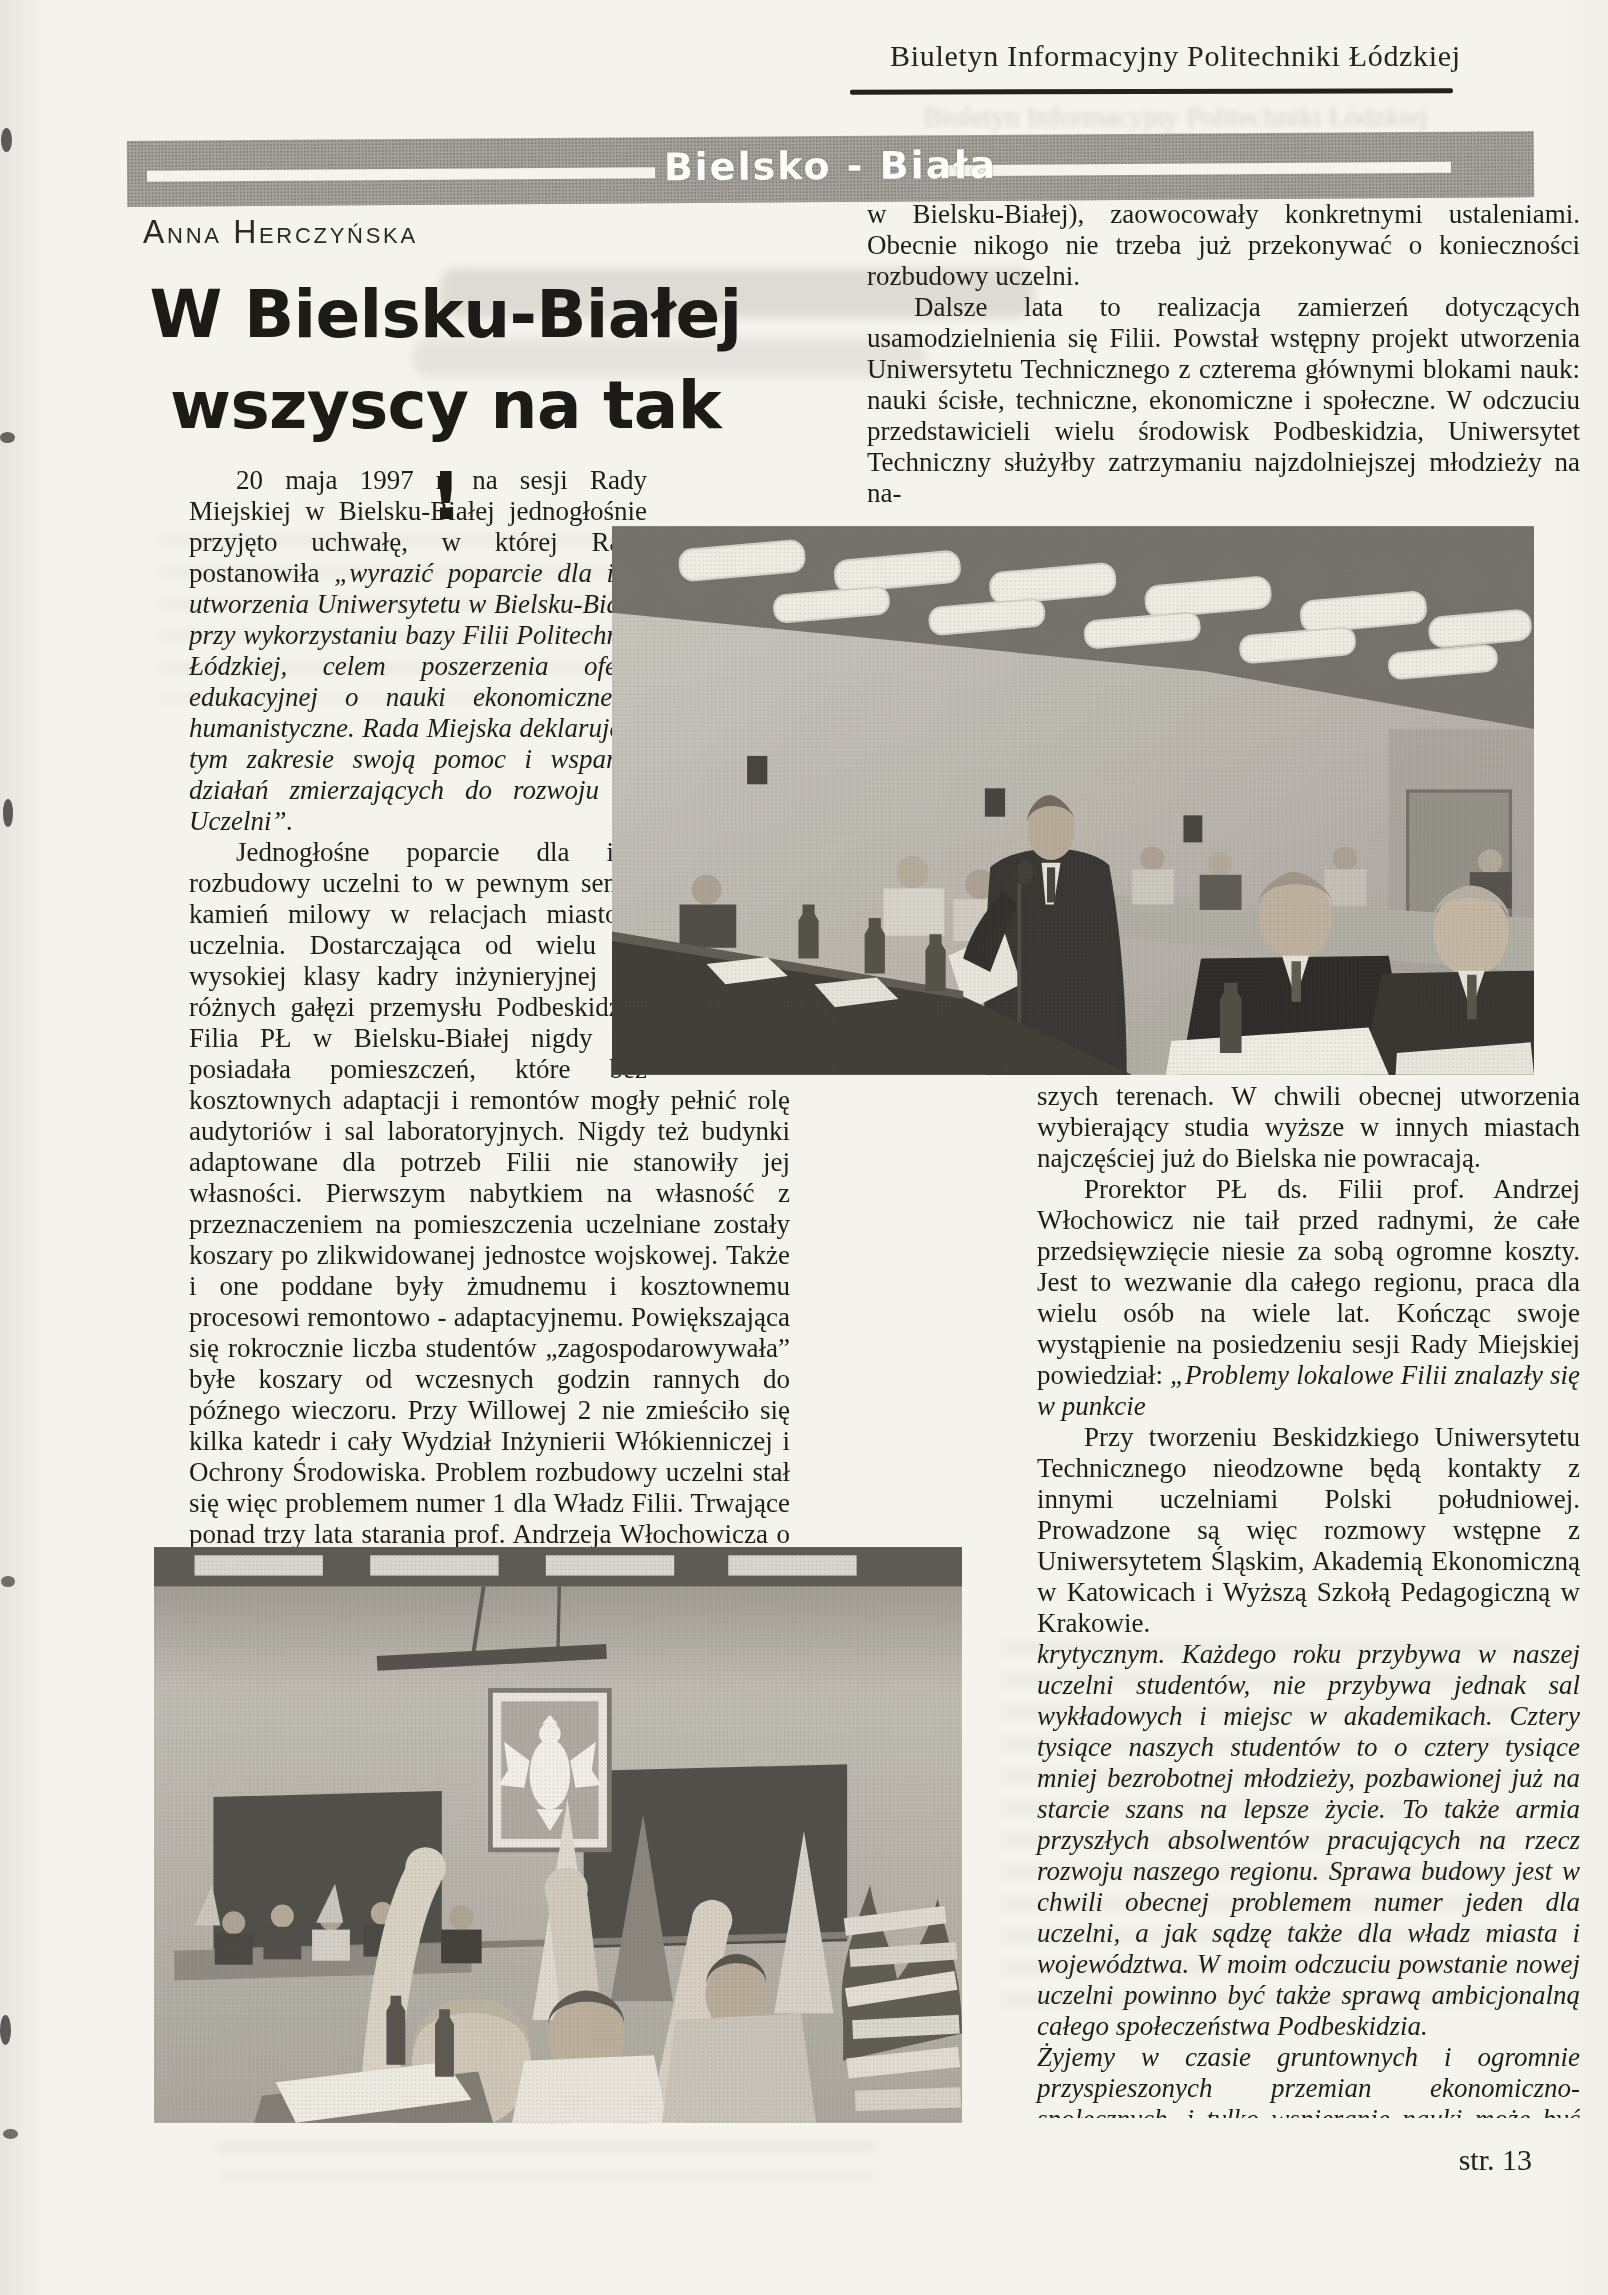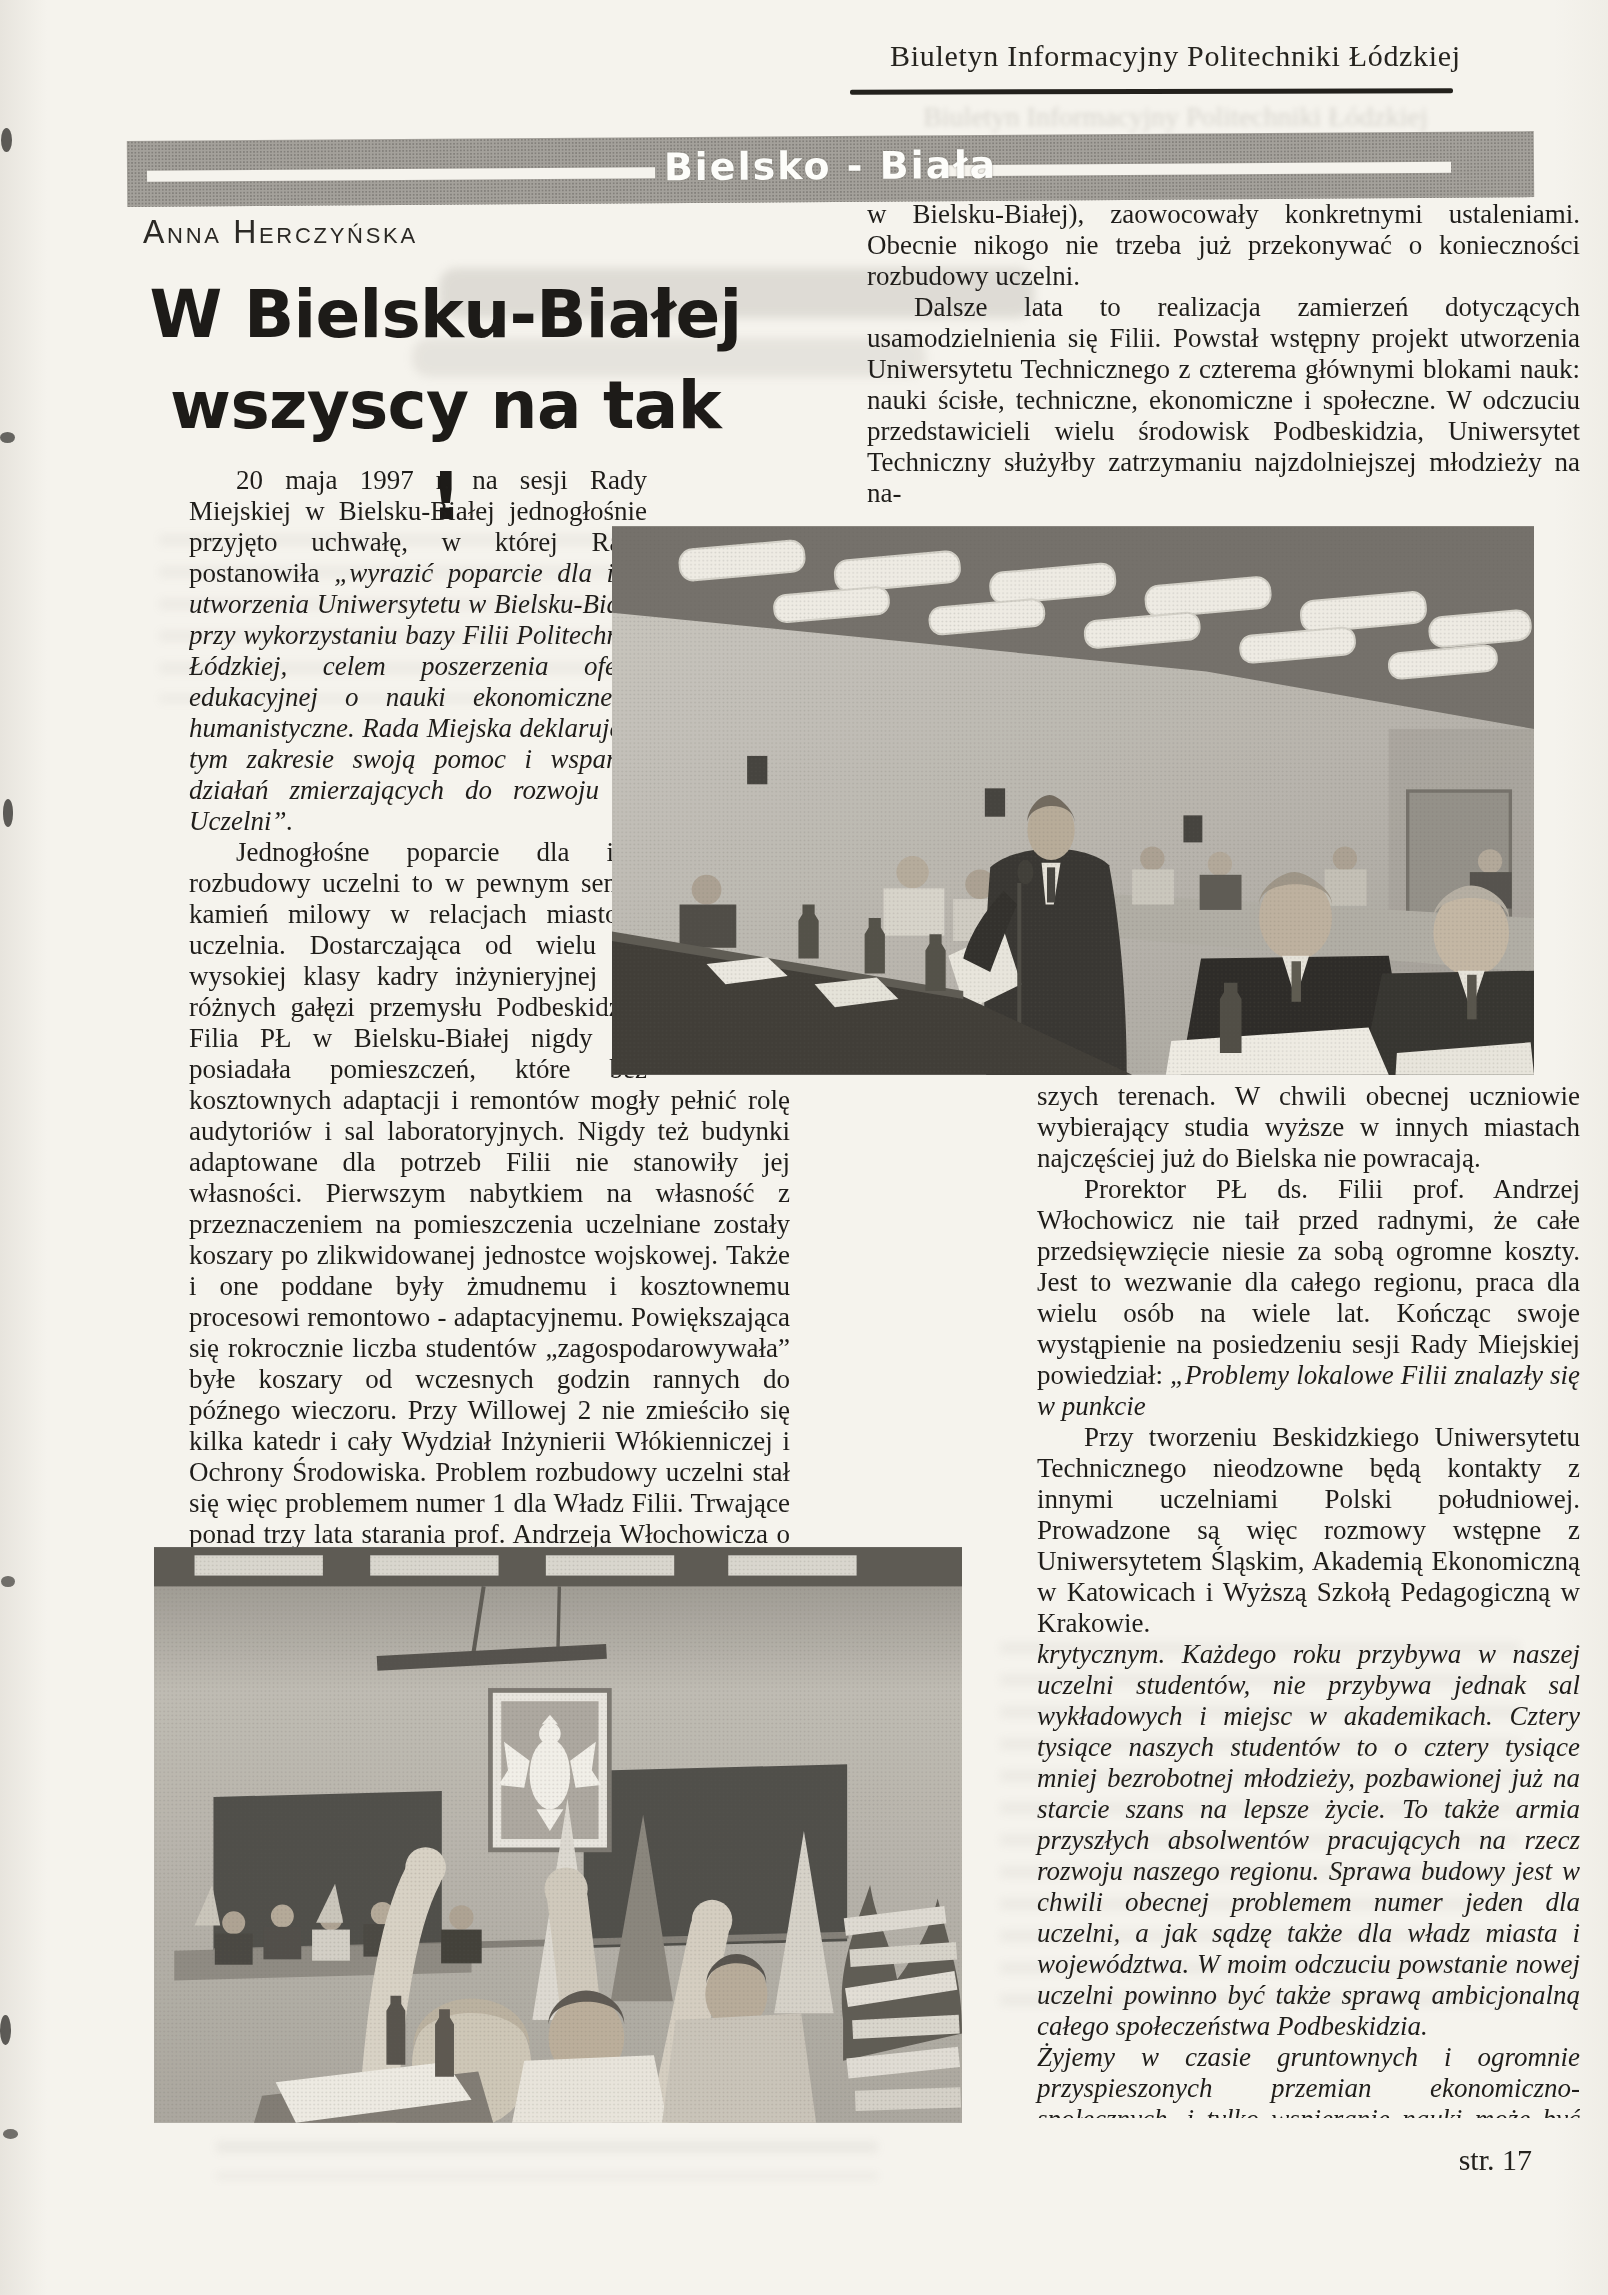--- a/index.html
+++ b/index.html
@@ -122,21 +122,21 @@
     <p class="body">Jednogłośne poparcie dla idei rozbudowy uczelni to w pewnym sensie kamień milowy w relacjach miasto - uczelnia. Dostarczająca od wielu lat wysokiej klasy kadry inżynieryjnej dla różnych gałęzi przemysłu Podbeskidzia, Filia PŁ w Bielsku-Białej nigdy nie posiadała pomieszczeń, które bez kosztownych adaptacji i remontów mogły pełnić rolę audytoriów i sal laboratoryjnych. Nigdy też budynki adaptowane dla potrzeb Filii nie stanowiły jej własności. Pierwszym nabytkiem na własność z przeznaczeniem na pomieszczenia uczelniane zostały koszary po zlikwidowanej jednostce wojskowej. Także i one poddane były żmudnemu i kosztownemu procesowi remontowo - adaptacyjnemu. Powiększająca się rokrocznie liczba studentów „zagospodarowywała” byłe koszary od wczesnych godzin rannych do późnego wieczoru. Przy Willowej 2 nie zmieściło się kilka katedr i cały Wydział Inżynierii Włókienniczej i Ochrony Środowiska. Problem rozbudowy uczelni stał się więc problemem numer 1 dla Władz Filii. Trwające ponad trzy lata starania prof. Andrzeja Włochowicza o zmianę tego stanu (przy wsparciu ze strony Władz PŁ, pracowników Filii, sympatyków idei budowy uczelni oraz członków Stowarzyszenia na Rzecz Rozwoju Ośrodka Politechnicznego</p>
   </div>
 
   <div class="rc">
     <div class="rc-top">
       <p class="body noindent">w Bielsku-Białej), zaowocowały konkretnymi ustaleniami. Obecnie nikogo nie trzeba już przekonywać o konieczności rozbudowy uczelni.</p>
       <p class="body">Dalsze lata to realizacja zamierzeń dotyczących usamodzielnienia się Filii. Powstał wstępny projekt utworzenia Uniwersytetu Technicznego z czterema głównymi blokami nauk: nauki ścisłe, techniczne, ekonomiczne i społeczne. W odczuciu przedstawicieli wielu środowisk Podbeskidzia, Uniwersytet Techniczny służyłby zatrzymaniu najzdolniejszej młodzieży na na-</p>
     </div>
     <div>
       <div class="rc-photo2-spacer"></div>
-      <p class="body noindent">szych terenach. W chwili obecnej uczniowie wybierający studia wyższe w innych miastach najczęściej już do Bielska nie powracają.</p>
+      <p class="body noindent">szych terenach. W chwili obecnej utworzenia wybierający studia wyższe w innych miastach najczęściej już do Bielska nie powracają.</p>
       <p class="body"><span>Prorektor PŁ ds. Filii prof. Andrzej Włochowicz nie taił przed radnymi, że całe przedsięwzięcie niesie za sobą ogromne koszty. Jest to wezwanie dla całego regionu, praca dla wielu osób na wiele lat. Kończąc swoje wystąpienie na posiedzeniu sesji Rady Miejskiej powiedział: </span><span class="q">„Problemy lokalowe Filii znalazły się w punkcie</span></p>
       <p class="body">Przy tworzeniu Beskidzkiego Uniwersytetu Technicznego nieodzowne będą kontakty z innymi uczelniami Polski południowej. Prowadzone są więc rozmowy wstępne z Uniwersytetem Śląskim, Akademią Ekonomiczną w Katowicach i Wyższą Szkołą Pedagogiczną w Krakowie.</p>
       <p class="body noindent q">krytycznym. Każdego roku przybywa w naszej uczelni studentów, nie przybywa jednak sal wykładowych i miejsc w akademikach. Cztery tysiące naszych studentów to o cztery tysiące mniej bezrobotnej młodzieży, pozbawionej już na starcie szans na lepsze życie. To także armia przyszłych absolwentów pracujących na rzecz rozwoju naszego regionu. Sprawa budowy jest w chwili obecnej problemem numer jeden dla uczelni, a jak sądzę także dla władz miasta i województwa. W moim odczuciu powstanie nowej uczelni powinno być także sprawą ambicjonalną całego społeczeństwa Podbeskidzia.</p>
       <p class="body noindent q">Żyjemy w czasie gruntownych i ogromnie przyspieszonych przemian ekonomiczno-społecznych, i tylko wspieranie nauki może być gwarantem wejścia bez kompleksów w XXI wiek”.</p>
     </div>
   </div>
 
   <div class="photo photo1">
     <svg width="922" height="549" viewBox="0 0 1365 812" xmlns="http://www.w3.org/2000/svg">
       <defs>
@@ -328,16 +328,16 @@
         <rect x="1024" y="640" width="164" height="28" fill="#e2ded6" transform="rotate(-9 1106 654)"></rect>
         <rect x="1034" y="696" width="158" height="28" fill="#d9d5cc" transform="rotate(-3 1113 710)"></rect>
         <rect x="1026" y="748" width="166" height="30" fill="#e0dcd4" transform="rotate(-6 1109 763)"></rect>
         <rect x="1038" y="802" width="156" height="30" fill="#d4d0c7" transform="rotate(-2 1116 817)"></rect>
       </g>
       <rect width="1196" height="852" fill="url(#ht2)" opacity=".18"></rect>
       <rect width="1196" height="852" fill="#e9e4d9" opacity=".07"></rect>
     </svg>
   </div>
 
-  <div class="page-number">str. 17</div>
+  <div class="page-number">str. 13</div>
 
 </div>
 
 
 </body></html>

